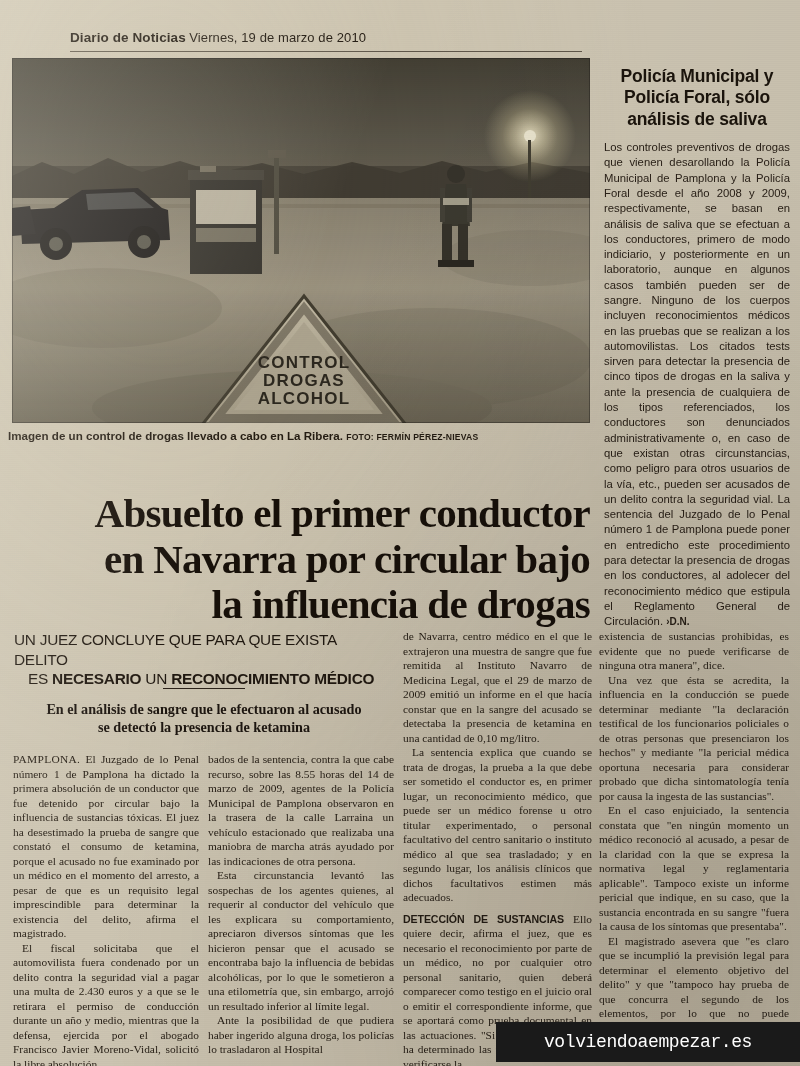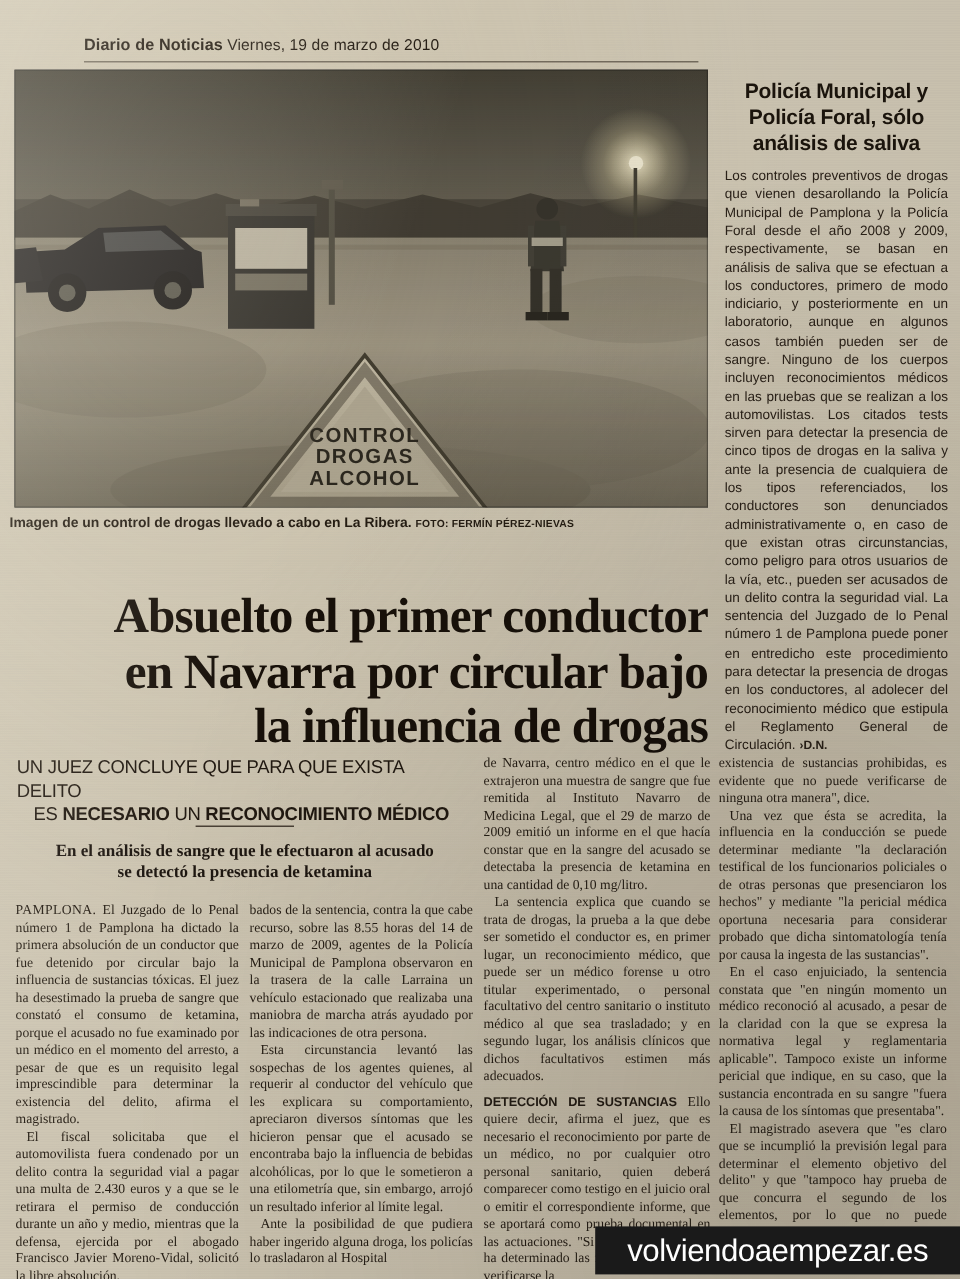--- a/index.html
+++ b/index.html
@@ -220,22 +220,22 @@
 
   
   .watermark {
     position: absolute;
     left: 496px;
     top: 1022px;
     width: 304px;
     height: 40px;
     background: #1a1a1a;
     color: #ffffff;
-    font-family: Liberation Sans, sans-serif;
-    font-size: 26px;
+    font-family: Liberation Mono, monospace;
+    font-size: 18px;
     font-weight: normal;
     letter-spacing: -.4px;
     line-height: 40px;
     text-align: center;
     z-index: 60;
   }
 </style>
 </head>
 <body>
 

